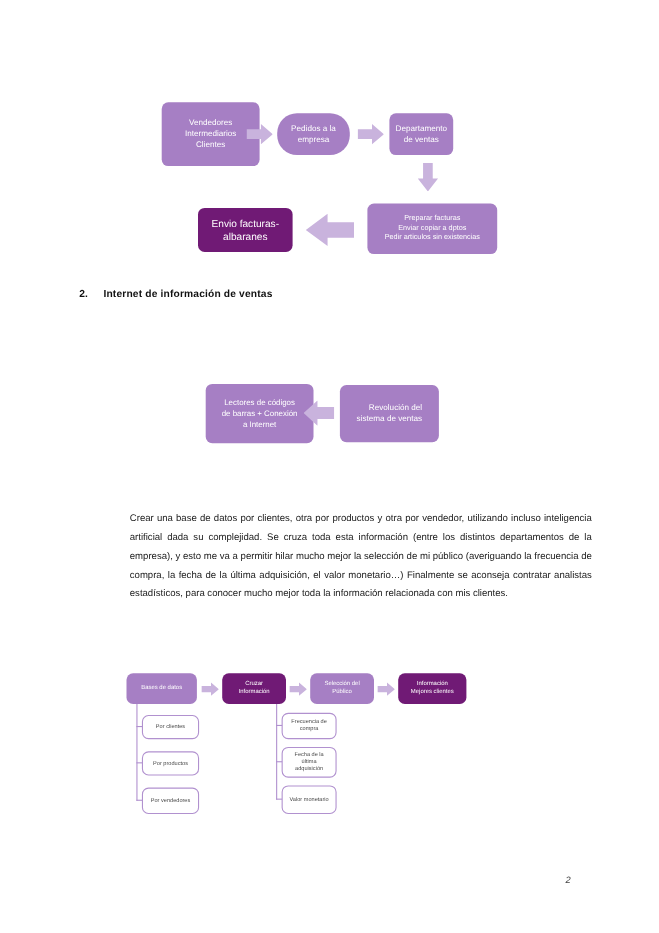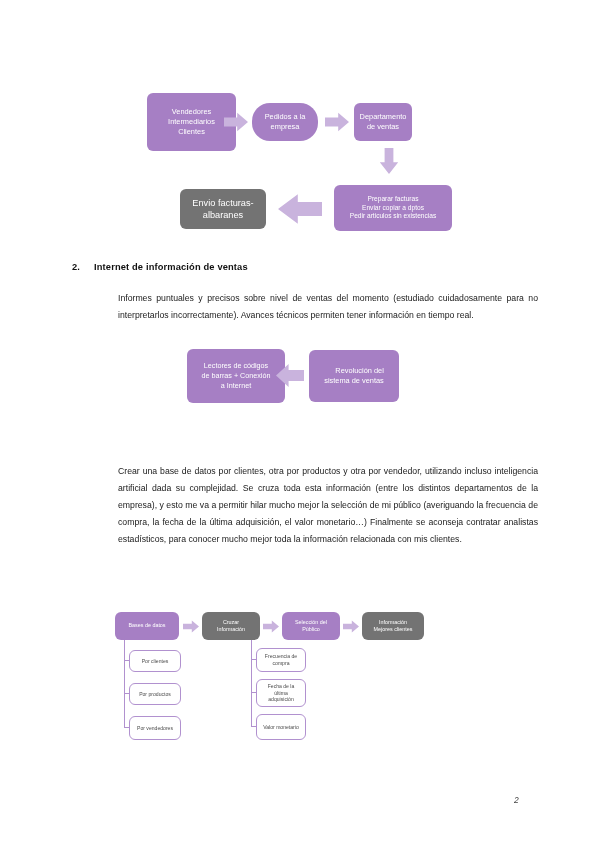--- a/index.html
+++ b/index.html
@@ -26,21 +26,21 @@
     border-radius: 6px;
     color: #ffffff;
     display: flex;
     align-items: center;
     justify-content: center;
     text-align: center;
     line-height: 1.35;
     padding: 2px 4px;
   }
   .dbox.light {
-    background: #737373;
+    background: #701a75;
   }
   .dbox.outline {
     background: #ffffff;
     color: #4a4a4a;
     border: 1px solid #b191cf;
   }
   .arrow-r, .arrow-l, .arrow-d {
     position: absolute;
     background: #c9b3dd;
   }
@@ -139,21 +139,20 @@
     <div class="dbox" id="f1-box3">Departamento<br>de ventas</div>
     <div class="arrow-d" id="f1-a3"></div>
     <div class="dbox" id="f1-box4">Preparar facturas<br>Enviar copiar a dptos<br>Pedir articulos sin existencias</div>
     <div class="arrow-l" id="f1-a4"></div>
     <div class="dbox light" id="f1-box5">Envio facturas-<br>albaranes</div>
   </div>
 
   <div class="heading" style="left:72px; top:262px;">
     <span class="num">2.</span><span>Internet de información de ventas</span>
   </div>
-  <div class="para" style="left:118px; top:290px; width:420px;">Informes puntuales y precisos sobre nivel de ventas del momento (estudiado cuidadosamente para no interpretarlos incorrectamente). Avances técnicos permiten tener información en tiempo real.</div>
 
   <div>
     <div class="dbox" id="f2-box1">Lectores de códigos<br>de barras + Conexión<br>a Internet</div>
     <div class="arrow-l" id="f2-arrow"></div>
     <div class="dbox" id="f2-box2">Revolución del<br>sistema de ventas</div>
   </div>
 
   <div class="para" style="left:118px; top:463px; width:420px;">Crear una base de datos por clientes, otra por productos y otra por vendedor, utilizando incluso inteligencia artificial dada su complejidad. Se cruza toda esta información (entre los distintos departamentos de la empresa), y esto me va a permitir hilar mucho mejor la selección de mi público (averiguando la frecuencia de compra, la fecha de la última adquisición, el valor monetario…) Finalmente se aconseja contratar analistas estadísticos, para conocer mucho mejor toda la información relacionada con mis clientes.</div>
 
   <div>

